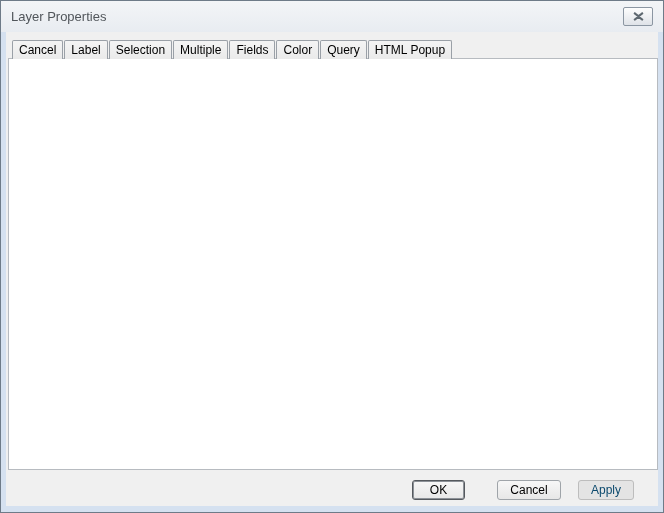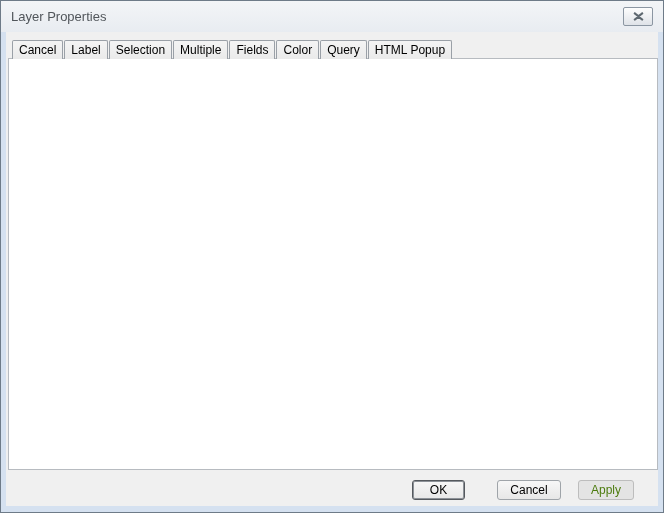--- a/index.html
+++ b/index.html
@@ -55,21 +55,21 @@
 
   
   .map-preview { left: 14px; top: 281px; width: 130px; height: 93px; border: 1px solid #b2b2b2; background: #fff; }
 
   
   .instruction { left: 155px; top: 66px; font-weight: bold; font-size: 13px; }
   .import-btn { left: 515px; top: 63px; width: 58px; height: 20px; }
 
   .btn { background: linear-gradient(#f7f7f7, #e7e7e7); border: 1px solid #9fa4a9; border-radius: 3px;
     font-size: 12px; color: #000; display: flex; align-items: center; justify-content: center; cursor: default; }
-  .btn.disabled { color: #4d7c0f; background: #e4e4e4; border-color: #bdbdbd; }
+  .btn.disabled { color: #0c4a6e; background: #e4e4e4; border-color: #bdbdbd; }
   .btn.default { border-color: #55595e; box-shadow: 0 0 0 1px #8c9197 inset; }
 
   .groupbox { border: 1px solid #c3c3c3; border-radius: 2px; }
   .grouplabel { position: absolute; top: -8px; left: 7px; background: #fff; padding: 0 4px; font-size: 12px; }
 
   .gb-valuefield { left: 155px; top: 93px; width: 206px; height: 45px; }
   .gb-colorramp { left: 371px; top: 93px; width: 205px; height: 45px; }
 
   .combo { position: absolute; height: 22px; background: #fff; border: 1px solid #818b95; display: flex; align-items: center; }
   .combo-vf { left: 7px; top: 13px; width: 191px; }

